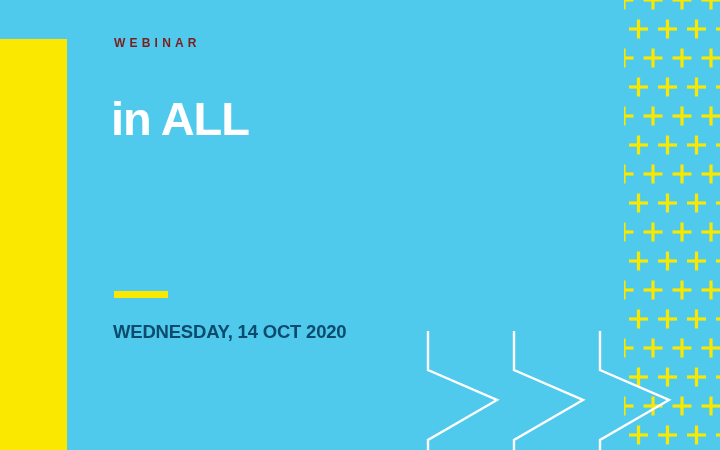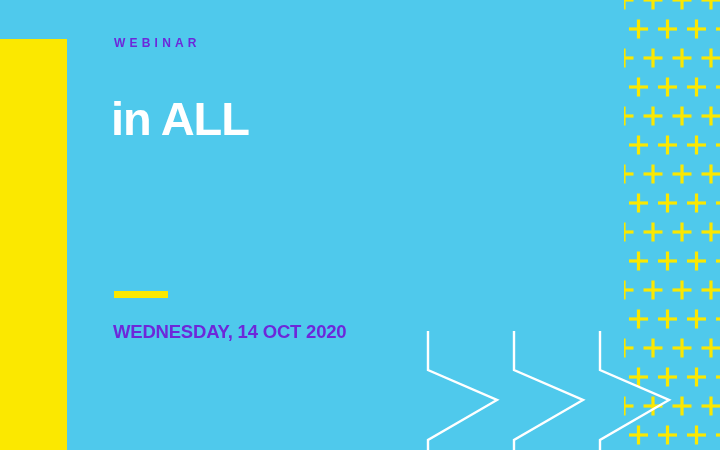--- a/index.html
+++ b/index.html
@@ -47,21 +47,21 @@
   .chevrons svg { display: block; }
 
   
   .eyebrow {
     position: absolute;
     left: 114px;
     top: 36px;
     font-size: 12px;
     font-weight: bold;
     letter-spacing: 4.2px;
-    color: #6d28d9;
+    color: #7f1d1d;
   }
 
   .title {
     position: absolute;
     left: 111px;
     top: 94px;
     width: 520px;
     color: #ffffff;
     font-size: 47px;
     font-weight: bold;
@@ -76,21 +76,21 @@
     top: 291px;
     width: 54px;
     height: 7px;
     background: #fbe800;
   }
 
   .datetime {
     position: absolute;
     left: 113px;
     top: 319px;
-    color: #6d28d9;
+    color: #0c4a6e;
     font-size: 18.5px;
     font-weight: bold;
     line-height: 26px;
     letter-spacing: -0.2px;
   }
   .datetime span { display: block; white-space: pre; }
 </style>
 </head>
 <body>
 

